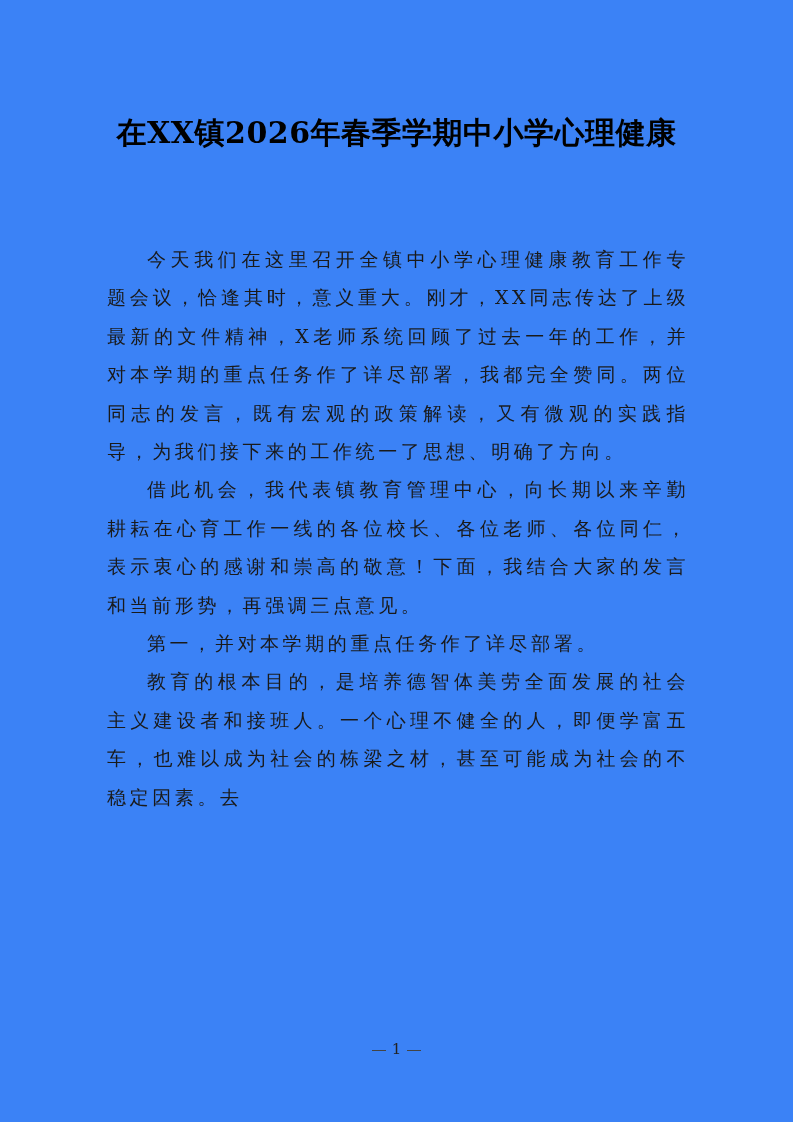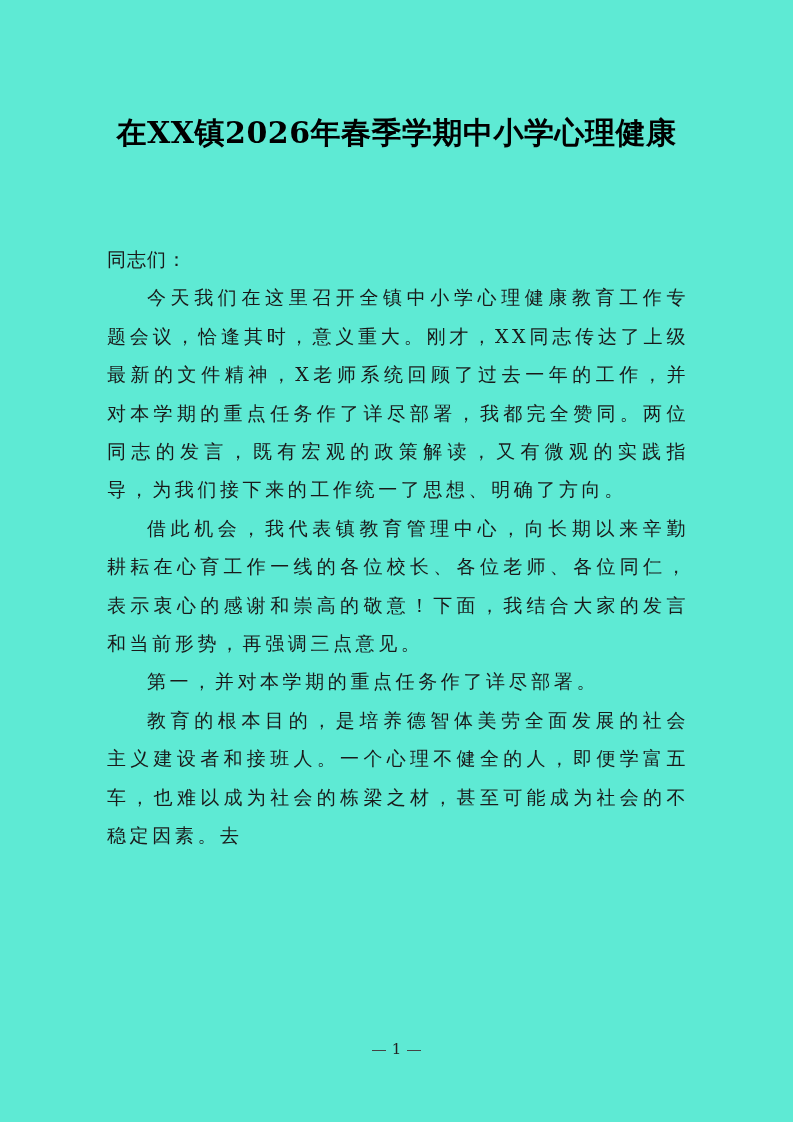--- a/index.html
+++ b/index.html
@@ -12,21 +12,21 @@
     height: 1122px;
     position: relative;
     overflow: hidden;
     color: #111111;
   }
   .page {
     position: absolute;
     left: 0; top: 0;
     width: 793px;
     height: 1122px;
-    background: #5eead4;
+    background: #3b82f6;
   }
   .title {
     position: absolute;
     left: 0;
     top: 112px;
     width: 793px;
     text-align: center;
     font-family: "DejaVu Serif", "Liberation Serif", serif;
     font-weight: bold;
     font-size: 30px;
@@ -82,21 +82,20 @@
 </head>
 <body>
 
 <div class="page">
 
   <h1 class="title" style="margin:0;">
     <span class="line">在XX镇2026年春季学期中小学心理健康</span>
   </h1>
 
   <div class="body">
-    <p class="p salutation">同志们：</p>
     <p class="p indent">今天我们在这里召开全镇中小学心理健康教育工作专题会议，恰逢其时，意义重大。刚才，XX同志传达了上级最新的文件精神，X老师系统回顾了过去一年的工作，并对本学期的重点任务作了详尽部署，我都完全赞同。两位同志的发言，既有宏观的政策解读，又有微观的实践指导，为我们接下来的工作统一了思想、明确了方向。</p>
     <p class="p indent">借此机会，我代表镇教育管理中心，向长期以来辛勤耕耘在心育工作一线的各位校长、各位老师、各位同仁，表示衷心的感谢和崇高的敬意！下面，我结合大家的发言和当前形势，再强调三点意见。</p>
     <p class="p indent">第一，并对本学期的重点任务作了详尽部署。</p>
     <p class="p indent">教育的根本目的，是培养德智体美劳全面发展的社会主义建设者和接班人。一个心理不健全的人，即便学富五车，也难以成为社会的栋梁之材，甚至可能成为社会的不稳定因素。去</p>
   </div>
 
   <div class="footer">
     <span class="dash"></span><span>1</span><span class="dash"></span>
   </div>
 

